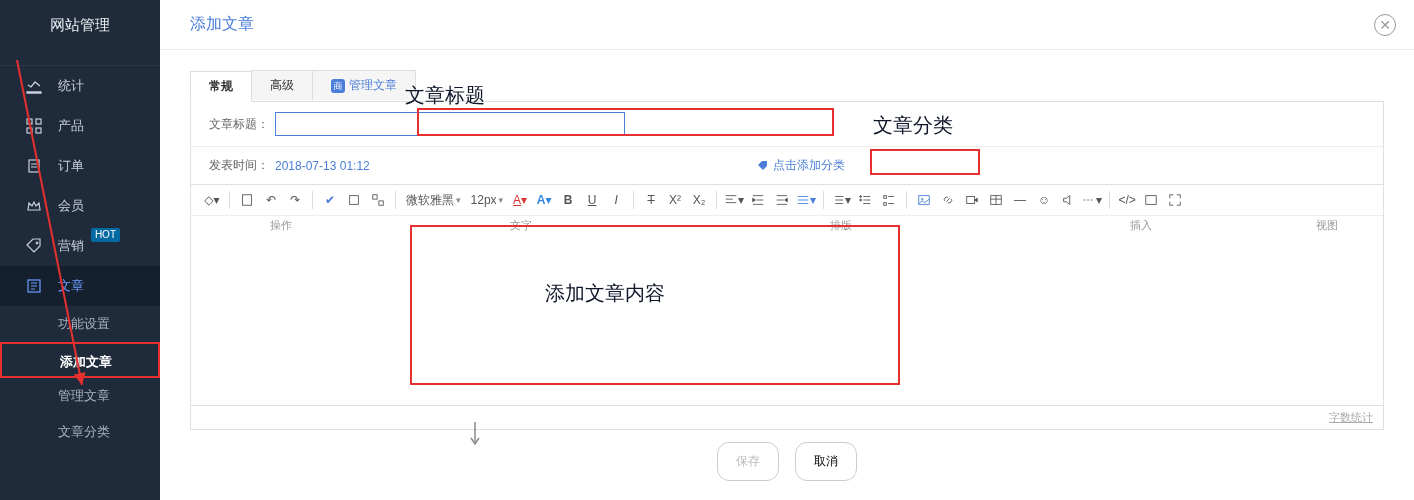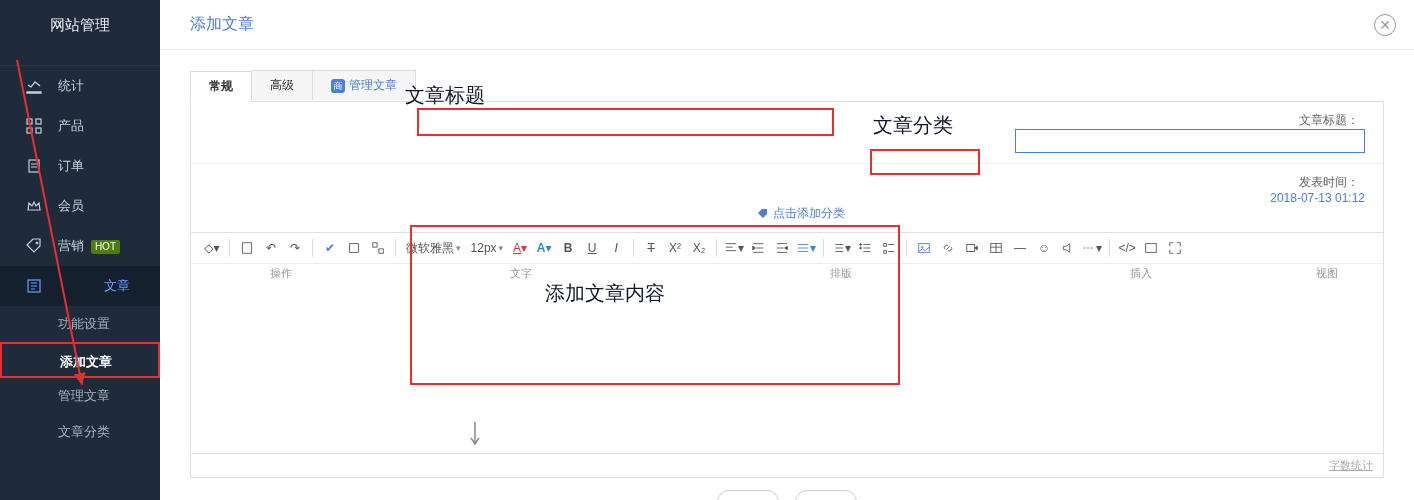--- a/index.html
+++ b/index.html
@@ -1,41 +1,41 @@
 <!DOCTYPE html>
 <html><head>
 <meta charset="utf-8">
 <style>
 * { margin: 0; padding: 0; box-sizing: border-box; }
 body { font-family: "Microsoft YaHei", Arial, sans-serif; font-size: 13px; color: #333; background: #fff; width: 1414px; height: 500px; overflow: hidden; position: relative; }
 
 .sidebar { position: absolute; left: 0; top: 0; width: 160px; height: 500px; background: #1f2a3a; color: #a8b2c0; }
 .sidebar-header { height: 66px; line-height: 50px; text-align: center; color: #e8ecf2; font-size: 15px; border-bottom: 1px solid #2a3548; }
 .sidebar-item { display: flex; align-items: center; height: 40px; padding-left: 24px; cursor: pointer; color: #c8d0db; font-size: 13px; position: relative; }
-.sidebar-item.active { background: #15202e; color: #6a9eff; gap: 46px; }
+.sidebar-item.active { background: #15202e; color: #6a9eff; }
 .sidebar-item .icon { width: 20px; height: 20px; margin-right: 14px; display: inline-flex; align-items: center; justify-content: center; }
 .sidebar-item .icon svg { width: 16px; height: 16px; fill: currentColor; stroke: currentColor; }
 .sidebar-sub { padding-left: 58px; height: 36px; line-height: 36px; color: #a8b2c0; font-size: 13px; cursor: pointer; }
 .sidebar-sub.highlighted { border: 2px solid #e63030; color: #fff; font-weight: bold; }
-.hot-badge { position: absolute; top: 14px; right: 40px; background: #4d7c0f; color: #fff; font-size: 10px; padding: 0 4px; border-radius: 2px; line-height: 14px; }
+.hot-badge { position: absolute; top: 2px; right: 40px; background: #0369a1; color: #fff; font-size: 10px; padding: 0 4px; border-radius: 2px; line-height: 14px; }
 
 .main { position: absolute; left: 160px; top: 0; right: 0; height: 500px; background: #fff; }
 .page-header { height: 50px; display: flex; align-items: center; padding: 0 30px; border-bottom: 1px solid #eee; }
 .page-title { color: #4a7ed8; font-size: 16px; }
 .close-btn { position: absolute; right: 18px; top: 14px; width: 22px; height: 22px; border: 1.5px solid #999; border-radius: 50%; display: flex; align-items: center; justify-content: center; cursor: pointer; color: #999; font-size: 14px; }
 
 .content { padding: 20px 30px 0 30px; }
 .tabs { display: flex; border-bottom: 1px solid #ddd; align-items: flex-start; }
 .tab { padding: 6px 18px; border: 1px solid #ddd; border-bottom: none; background: #f5f5f5; margin-right: -1px; cursor: pointer; font-size: 12px; }
 .tab.active { background: #fff; font-weight: bold; border-bottom: 1px solid #fff; position: relative; top: 1px; }
 .tab.baidu { color: #4a7ed8; }
 .tab .tab-icon { display: inline-block; width: 14px; height: 14px; background: #4a7ed8; border-radius: 3px; color: #fff; font-size: 9px; text-align: center; line-height: 14px; margin-right: 4px; vertical-align: middle; }
 
 .form-area { border: 1px solid #e0e0e0; border-top: none; }
-.form-row { display: flex; align-items: flex-end; padding: 10px 18px; font-size: 12px; color: #666; position: relative; flex-direction: column; }
+.form-row { display: flex; align-items: center; padding: 10px 18px; font-size: 12px; color: #666; position: relative; }
 .form-row .label { margin-right: 6px; }
 .title-input { width: 350px; height: 24px; border: 1px solid #4a7ed8; padding: 0 6px; font-size: 12px; outline: none; }
 .date-val { color: #4a7ed8; }
 .category-link { display: flex; align-items: center; color: #4a7ed8; cursor: pointer; margin-left: auto; margin-right: 520px; }
 .category-link .cat-icon { width: 12px; height: 12px; margin-right: 4px; }
 
 .toolbar { border-top: 1px solid #e0e0e0; display: flex; align-items: center; padding: 4px 10px; gap: 2px; flex-wrap: nowrap; background: #fff; }
 .tb-btn { width: 22px; height: 22px; display: inline-flex; align-items: center; justify-content: center; cursor: pointer; color: #555; font-size: 12px; border-radius: 2px; }
 .tb-sep { width: 1px; height: 18px; background: #ddd; margin: 0 4px; }
 .tb-select { font-size: 12px; color: #555; padding: 2px 4px; border: none; background: transparent; cursor: pointer; display: inline-flex; align-items: center; }

